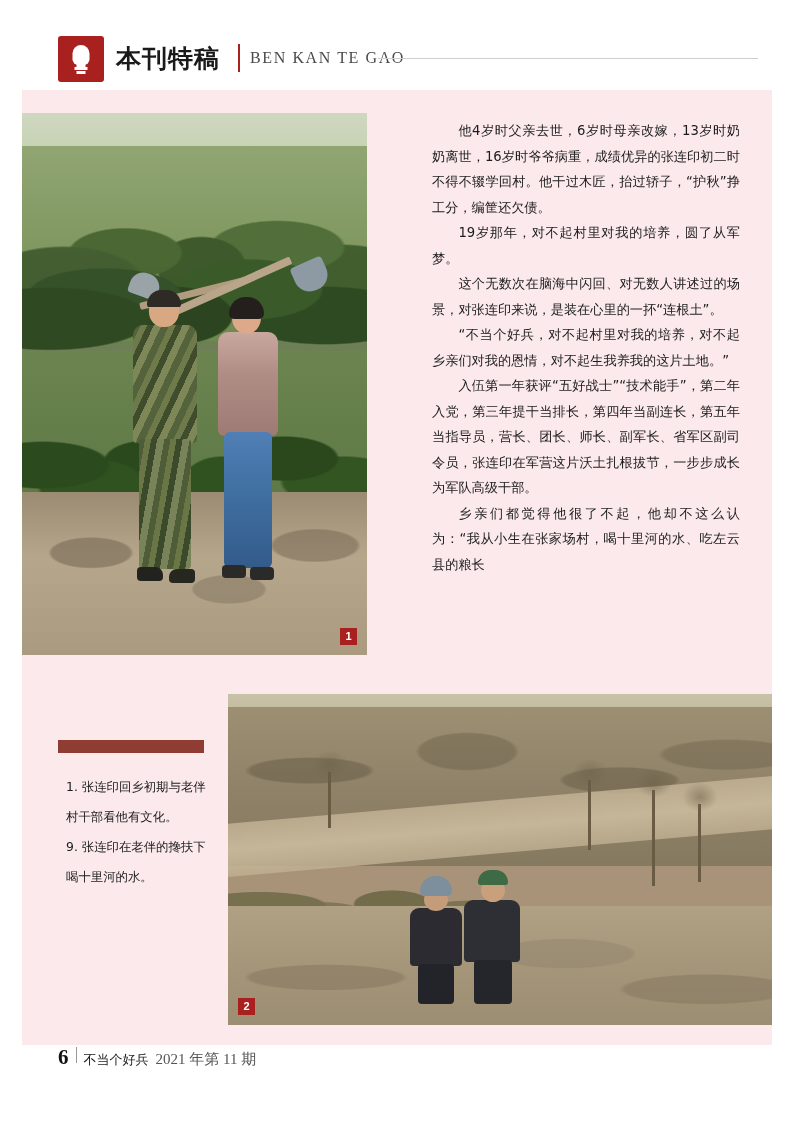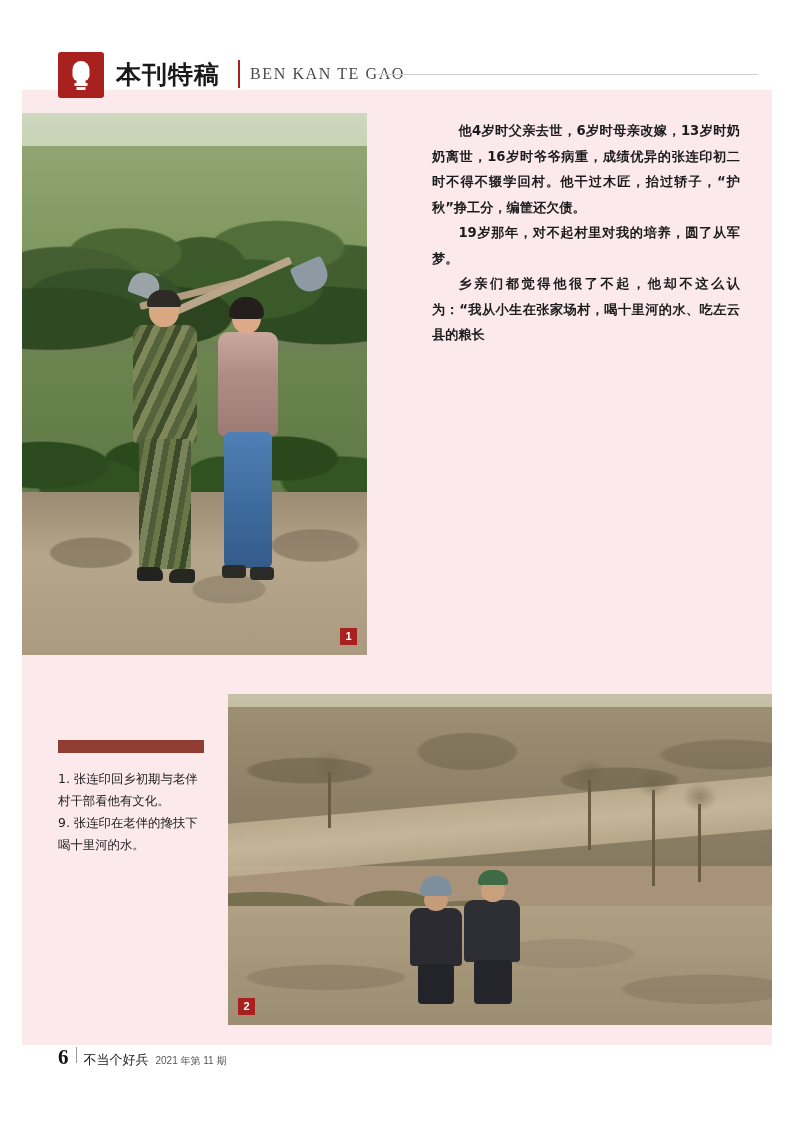--- a/index.html
+++ b/index.html
@@ -33,21 +33,20 @@
     background: #fbe9ec;
   }
 
   
   .header {
     position: absolute;
     left: 58px;
     top: 36px;
     width: 700px;
     height: 48px;
-    margin-top: 16px;
   }
   .header-badge {
     position: absolute;
     left: 0; top: 0;
     width: 46px; height: 46px;
     background: #a8211f;
     border-radius: 3px;
   }
   .header-badge .bulb {
     position: absolute;
@@ -330,21 +329,20 @@
   .text-col {
     position: absolute;
     left: 432px;
     top: 118px;
     width: 308px;
     font-family: "DejaVu Sans", "Liberation Sans", sans-serif;
     font-size: 13.2px;
     line-height: 25.5px;
     color: #1c1c1c;
     text-align: justify;
-    font-weight: bold;
   }
   .text-col p {
     margin: 0;
     text-indent: 2em;
   }
 
   
   .cap-bar {
     position: absolute;
     left: 58px;
@@ -356,21 +354,21 @@
   .caption {
     position: absolute;
     left: 58px;
     top: 768px;
     width: 160px;
     font-family: "DejaVu Sans", "Liberation Sans", sans-serif;
     font-size: 12.4px;
     line-height: 22px;
     color: #1c1c1c;
   }
-  .caption p { margin: 0; }
+  .caption p { margin: 8px; }
 
   
   .footer {
     position: absolute;
     left: 58px;
     bottom: 52px;
     height: 26px;
     display: flex;
     align-items: baseline;
     gap: 7px;
@@ -388,23 +386,23 @@
     display: inline-block;
     position: relative;
     top: -1px;
   }
   .footer-title {
     font-size: 13px;
     color: #1c1c1c;
     font-family: "DejaVu Sans", "Liberation Sans", sans-serif;
   }
   .footer-issue {
-    font-size: 10px;
+    font-size: 15px;
     color: #555555;
-    font-family: Liberation Sans, sans-serif;
+    font-family: Liberation Serif, serif;
   }
 </style>
 </head>
 <body>
 
 <div class="page">
 
   <div class="pink-panel"></div>
 
   <div class="header">
@@ -444,20 +442,23 @@
       <div class="hair"></div>
       <div class="shoe1"></div>
       <div class="shoe2"></div>
     </div>
     <div class="num-badge" id="badge1">1</div>
   </div>
 
   <div class="text-col">
     <p>他4岁时父亲去世，6岁时母亲改嫁，13岁时奶奶离世，16岁时爷爷病重，成绩优异的张连印初二时不得不辍学回村。他干过木匠，抬过轿子，“护秋”挣工分，编筐还欠债。</p>
     <p>19岁那年，对不起村里对我的培养，圆了从军梦。</p>
+    <p>这个无数次在脑海中闪回、对无数人讲述过的场景，对张连印来说，是装在心里的一抔“连根土”。</p>
+    <p>“不当个好兵，对不起村里对我的培养，对不起乡亲们对我的恩情，对不起生我养我的这片土地。”</p>
+    <p>入伍第一年获评“五好战士”“技术能手”，第二年入党，第三年提干当排长，第四年当副连长，第五年当指导员，营长、团长、师长、副军长、省军区副司令员，张连印在军营这片沃土扎根拔节，一步步成长为军队高级干部。</p>
     <p>乡亲们都觉得他很了不起，他却不这么认为：“我从小生在张家场村，喝十里河的水、吃左云县的粮长</p>
   </div>
 
   <div class="cap-bar"></div>
   <div class="caption">
     <p>1. 张连印回乡初期与老伴</p>
     <p>村干部看他有文化。</p>
     <p>9. 张连印在老伴的搀扶下</p>
     <p>喝十里河的水。</p>
   </div>

